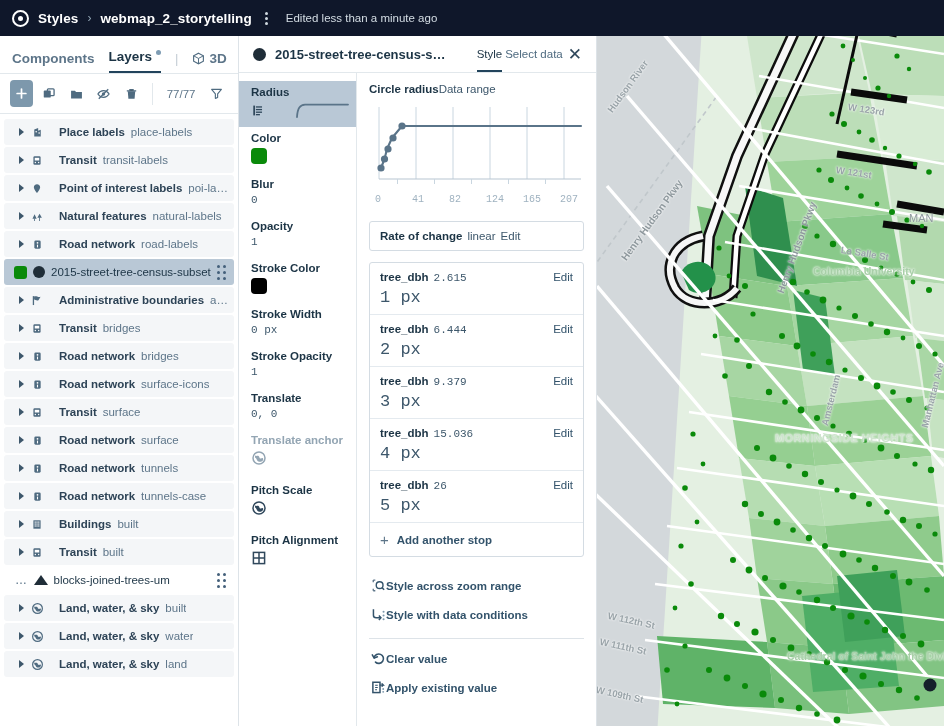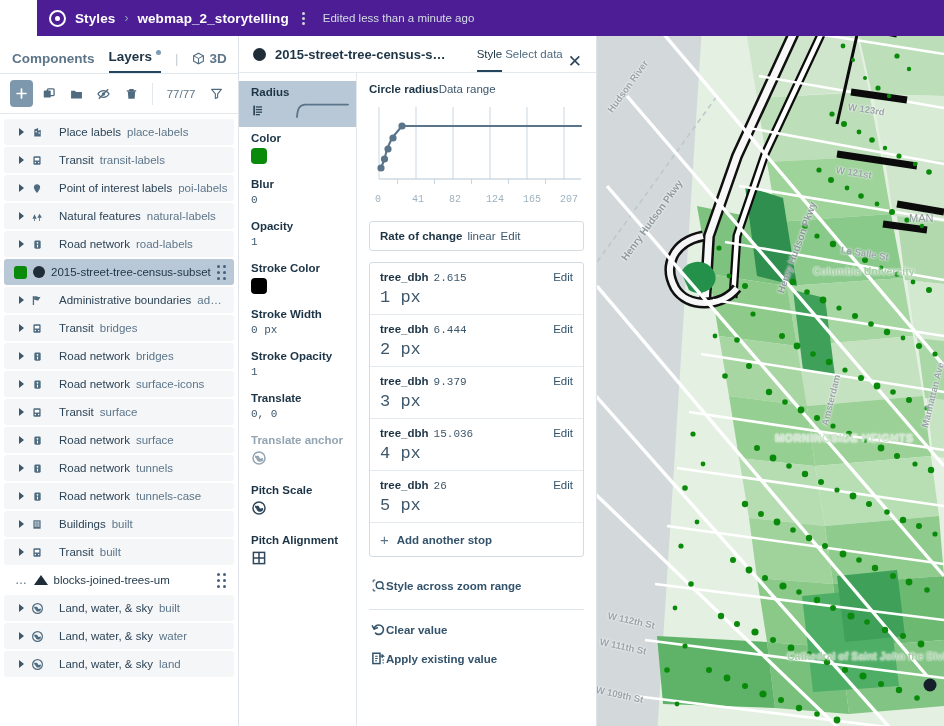--- a/index.html
+++ b/index.html
@@ -7,27 +7,26 @@
     width: 944px; height: 726px;
     font-family: "Liberation Sans", sans-serif;
     overflow: hidden;
     background: #ffffff;
   }
   body { display: flex; flex-direction: column; }
 
   
   .topbar {
     height: 36px; flex: 0 0 36px;
-    background: #4c1d95;
+    background: #0f172a;
     display: flex; align-items: center;
     padding: 0 12px;
     color: #ffffff;
     position: relative;
     z-index: 30;
-    margin-left: 37px;
   }
   .tb-logo {
     width: 17px; height: 17px; border-radius: 50%;
     border: 2.2px solid #ffffff;
     display: flex; align-items: center; justify-content: center;
     margin-right: 9px;
   }
   .tb-logo i { width: 5px; height: 5px; border-radius: 50%; background:#fff; display:block; }
   .tb-crumb {
     font-size: 13.5px; font-weight: bold; color: #ffffff; letter-spacing: .1px;
@@ -97,21 +96,21 @@
   }
   .layer.selected { background: #b9c8d6; }
   .layer.plain { background: #ffffff; }
   .caret {
     width: 0; height: 0; flex: 0 0 auto;
     border-left: 5px solid #3d576b; border-top: 4px solid transparent; border-bottom: 4px solid transparent;
     margin-left: 9px;
   }
   .ellipsis { color:#4f6b80; font-size:12px; margin-left:5px; letter-spacing:.5px;}
   .l-icon { width: 14px; display:flex; align-items:center; justify-content:center; flex:0 0 14px; color:#4f6b80; }
-  .l-name { font-weight: normal; white-space: nowrap; padding-left: 9px; }
+  .l-name { font-weight: bold; white-space: nowrap; padding-left: 9px; }
   .l-sub { color: #5d7589; white-space: nowrap; overflow: hidden; text-overflow: ellipsis; }
   .l-swatch { width: 13px; height: 13px; border-radius: 3px; flex: 0 0 13px; margin-left: 4px;}
   .l-circle { width: 12px; height: 12px; border-radius: 50%; background: #1f2d38; flex:0 0 12px; }
   .l-grip { margin-left: auto; display: grid; grid-template-columns: 3px 3px; gap: 3px; padding-right: 2px; cursor: grab; }
   .l-grip i { width: 3px; height: 3px; border-radius: 50%; background: #44607a; display: block; }
   .l-tri { width:0;height:0;border-left:7px solid transparent;border-right:7px solid transparent;border-bottom:10px solid #1f2d38;}
 
   
   .stylepanel {
     width: 358px; flex: 0 0 358px;
@@ -120,21 +119,21 @@
     display: flex; flex-direction: column; min-height: 0;
   }
   .sp-head {
     height: 37px; flex: 0 0 37px;
     display: flex; align-items: center;
     padding: 0 12px 0 14px; gap: 9px;
     border-bottom: 1px solid #e2e8ec;
   }
   .sp-dot { width: 13px; height: 13px; border-radius: 50%; background: #1f2d38; flex:0 0 13px; }
   .sp-title { font-size: 13px; font-weight: bold; color: #1c3445; white-space: nowrap; }
-  .sp-tabs { margin-left: auto; display: flex; align-items: flex-end; gap: 3px; height:100%; }
+  .sp-tabs { margin-left: auto; display: flex; align-items: center; gap: 3px; height:100%; }
   .sp-tab {
     font-size: 11.5px; color: #4f6b80; cursor: pointer;
     height: 100%; display: flex; align-items: center; padding-bottom: 0;
   }
   .sp-tab.active { color: #1c3445; box-shadow: inset 0 -2px 0 0 #22445c; }
   .sp-close { font-size: 17px; color: #30485c; cursor: pointer; line-height: 1; padding: 2px; }
 
   .sp-body { flex: 1 1 auto; display: flex; min-height: 0; }
 
   .proplist {
@@ -768,20 +767,30 @@
         </div>
 
         <div class="actions">
           <div class="action">
             <svg width="15" height="15" viewBox="0 0 16 16">
               <path d="M2.4 2.2h2.2M2.4 2.2v2.2M2.4 13.6h2.2M2.4 13.6v-2.2" stroke="#5d7589" stroke-width="1.4" fill="none"></path>
               <circle cx="9.2" cy="7.6" r="3.6" fill="none" stroke="#33536b" stroke-width="1.5"></circle>
               <path d="M11.9 10.3 14 12.6" stroke="#33536b" stroke-width="1.6"></path>
             </svg>
             <span>Style across zoom range</span>
+          </div>
+          <div class="action">
+            <svg width="15" height="15" viewBox="0 0 16 16">
+              <path d="M2.6 2.4v6.4c0 1.6 1.2 2.6 2.8 2.6h4.4" fill="none" stroke="#33536b" stroke-width="1.6"></path>
+              <path d="M8.4 9 10.6 11.4 8.4 13.8" fill="none" stroke="#33536b" stroke-width="1.6"></path>
+              <circle cx="13.4" cy="5" r="1.1" fill="#7d98ac"></circle>
+              <circle cx="13.4" cy="9" r="1.1" fill="#7d98ac"></circle>
+              <circle cx="13.4" cy="13" r="1.1" fill="#7d98ac"></circle>
+            </svg>
+            <span>Style with data conditions</span>
           </div>
           <div class="hr"></div>
           <div class="action">
             <svg width="15" height="15" viewBox="0 0 16 16">
               <path d="M3.4 7.2a5 5 0 1 1 1.4 4.6" fill="none" stroke="#33536b" stroke-width="1.7" stroke-linecap="round"></path>
               <path d="M1.4 4.2 3.4 7.6 6.8 6.2" fill="none" stroke="#33536b" stroke-width="1.7" stroke-linecap="round" stroke-linejoin="round"></path>
             </svg>
             <span>Clear value</span>
           </div>
           <div class="action">

